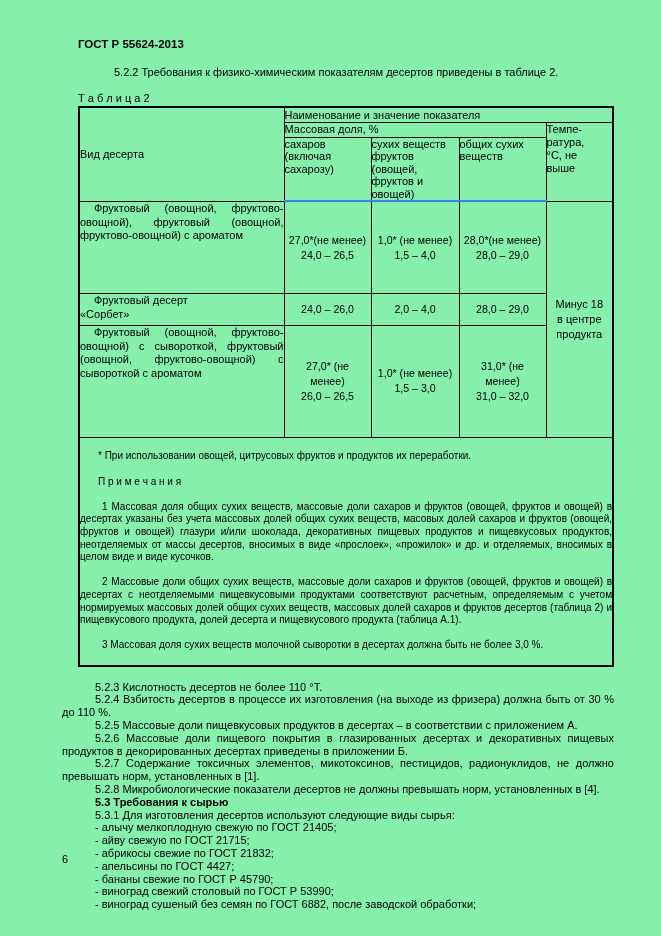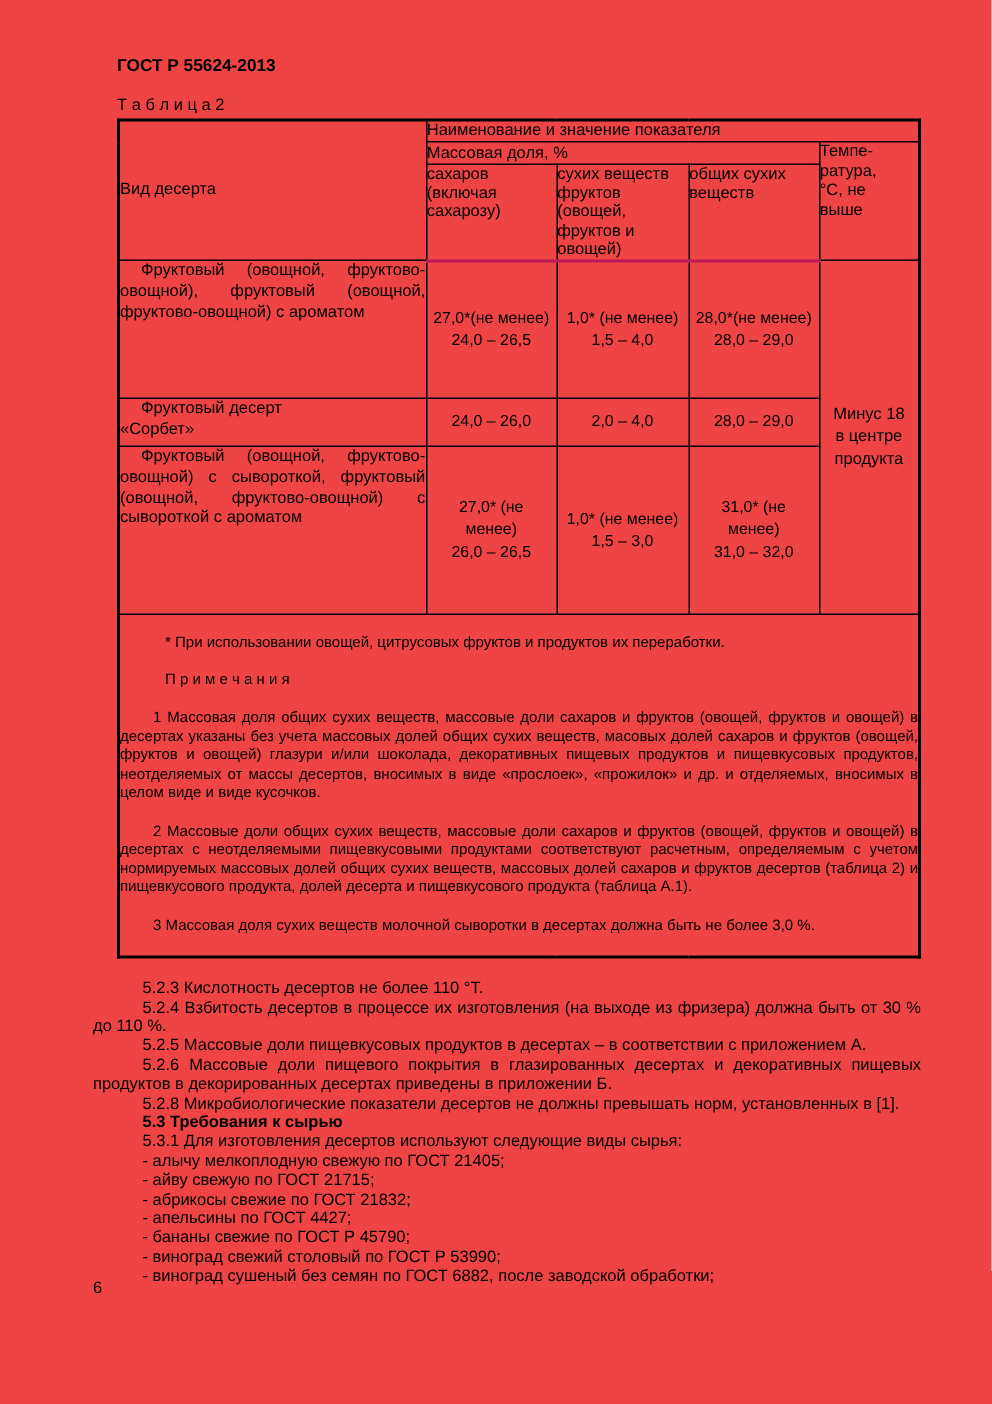--- a/index.html
+++ b/index.html
@@ -1,59 +1,60 @@
 <!DOCTYPE html>
 <html><head>
 <meta charset="utf-8">
 <style>
   html,body { margin:0; padding:0; background:#e8e8e8; }
   .page {
     position:relative; width:661px; height:936px; margin:0 auto;
-    background:#ef4444; color:#000;
+    background:#86efac; color:#000;
     font-family:"Liberation Sans", sans-serif; font-size:11px; line-height:12.8px;
     overflow:hidden;
   }
   .content { position:absolute; left:62px; top:38px; width:552px; }
   .doc-number { font-weight:bold; font-size:11.5px; margin-left:16px; }
   .para { margin:0; text-align:justify; text-indent:33px; }
   .para.intro { margin-top:15px; text-indent:52px; }
   .bold { font-weight:bold; }
   .after-table { margin-top:14px; }
   .tcaption { margin:13px 0 2px 16px; font-size:11px; }
 
   table.gost {
     margin-left:16px; width:534px; border-collapse:collapse; table-layout:fixed;
     border:2px solid #000; font-size:11px;
   }
   table.gost td { border:1px solid #000; white-space:pre-line; padding:0; }
   td.h { text-align:left; vertical-align:middle; line-height:13px; padding:1px 2px; }
   td.sub { vertical-align:top; line-height:12.5px; padding-top:2px; }
   td.vid-h { vertical-align:middle; }
   td.temp-h { vertical-align:top; line-height:13px; padding-top:3px; }
-  tr.hr3 td, td.vid-h, td.temp-h { border-bottom:2px solid #be185d; }
+  tr.hr3 td, td.vid-h, td.temp-h { border-bottom:2px solid #3b82f6; }
   td.vid {
     text-align:justify; vertical-align:top; padding:2px 4px 2px 3px;
     text-indent:14px; line-height:13.8px;
   }
   td.val { text-align:center; vertical-align:middle; line-height:15px; font-size:10.6px; }
   td.temp { text-align:center; vertical-align:middle; line-height:15px; }
   td.notes { border-top:2px solid #000; padding:2px 4px 5px 4px; font-size:10px; line-height:12.6px; }
   td.notes p { margin:0; text-align:justify; }
-  .fn { text-indent:18px;padding-left:12px; }
+  .fn { text-indent:18px; }
   .np { text-indent:22px; }
   .pageno { position:absolute; left:62px; top:853px; font-size:11px; }
 </style>
 </head>
 <body>
 
 <div class="page">
   <div class="content">
 
     <div class="doc-number">ГОСТ Р 55624-2013</div>
 
+    <p class="para intro">5.2.2 Требования к физико-химическим показателям десертов приведены в таблице 2.</p>
 
     <div class="tcaption">Т а б л и ц а 2</div>
 
     <table class="gost">
       <colgroup>
         <col style="width:205px">
         <col style="width:87px">
         <col style="width:88px">
         <col style="width:87px">
         <col style="width:67px">
@@ -123,21 +124,22 @@
             <p class="np">3 Массовая доля сухих веществ молочной сыворотки в десертах должна быть не более 3,0 %.</p>
           </td>
         </tr>
       </tbody>
     </table>
 
     <p class="para after-table">5.2.3 Кислотность десертов не более 110 °Т.</p>
     <p class="para">5.2.4 Взбитость десертов в процессе их изготовления (на выходе из фризера) должна быть от 30 % до 110 %.</p>
     <p class="para">5.2.5 Массовые доли пищевкусовых продуктов в десертах – в соответствии с приложением А.</p>
     <p class="para">5.2.6 Массовые доли пищевого покрытия в глазированных десертах и декоративных пищевых продуктов в декорированных десертах приведены в приложении Б.</p>
-    <p class="para">5.2.8 Микробиологические показатели десертов не должны превышать норм, установленных в [1].</p>
+    <p class="para">5.2.7 Содержание токсичных элементов, микотоксинов, пестицидов, радионуклидов, не должно превышать норм, установленных в [1].</p>
+    <p class="para">5.2.8 Микробиологические показатели десертов не должны превышать норм, установленных в [4].</p>
     <p class="para bold">5.3 Требования к сырью</p>
     <p class="para">5.3.1 Для изготовления десертов используют следующие виды сырья:</p>
 
     <p class="para">- алычу мелкоплодную свежую по ГОСТ 21405;</p>
     <p class="para">- айву свежую по ГОСТ 21715;</p>
     <p class="para">- абрикосы свежие по ГОСТ 21832;</p>
     <p class="para">- апельсины по ГОСТ 4427;</p>
     <p class="para">- бананы свежие по ГОСТ Р 45790;</p>
     <p class="para">- виноград свежий столовый по ГОСТ Р 53990;</p>
     <p class="para">- виноград сушеный без семян по ГОСТ 6882, после заводской обработки;</p>

